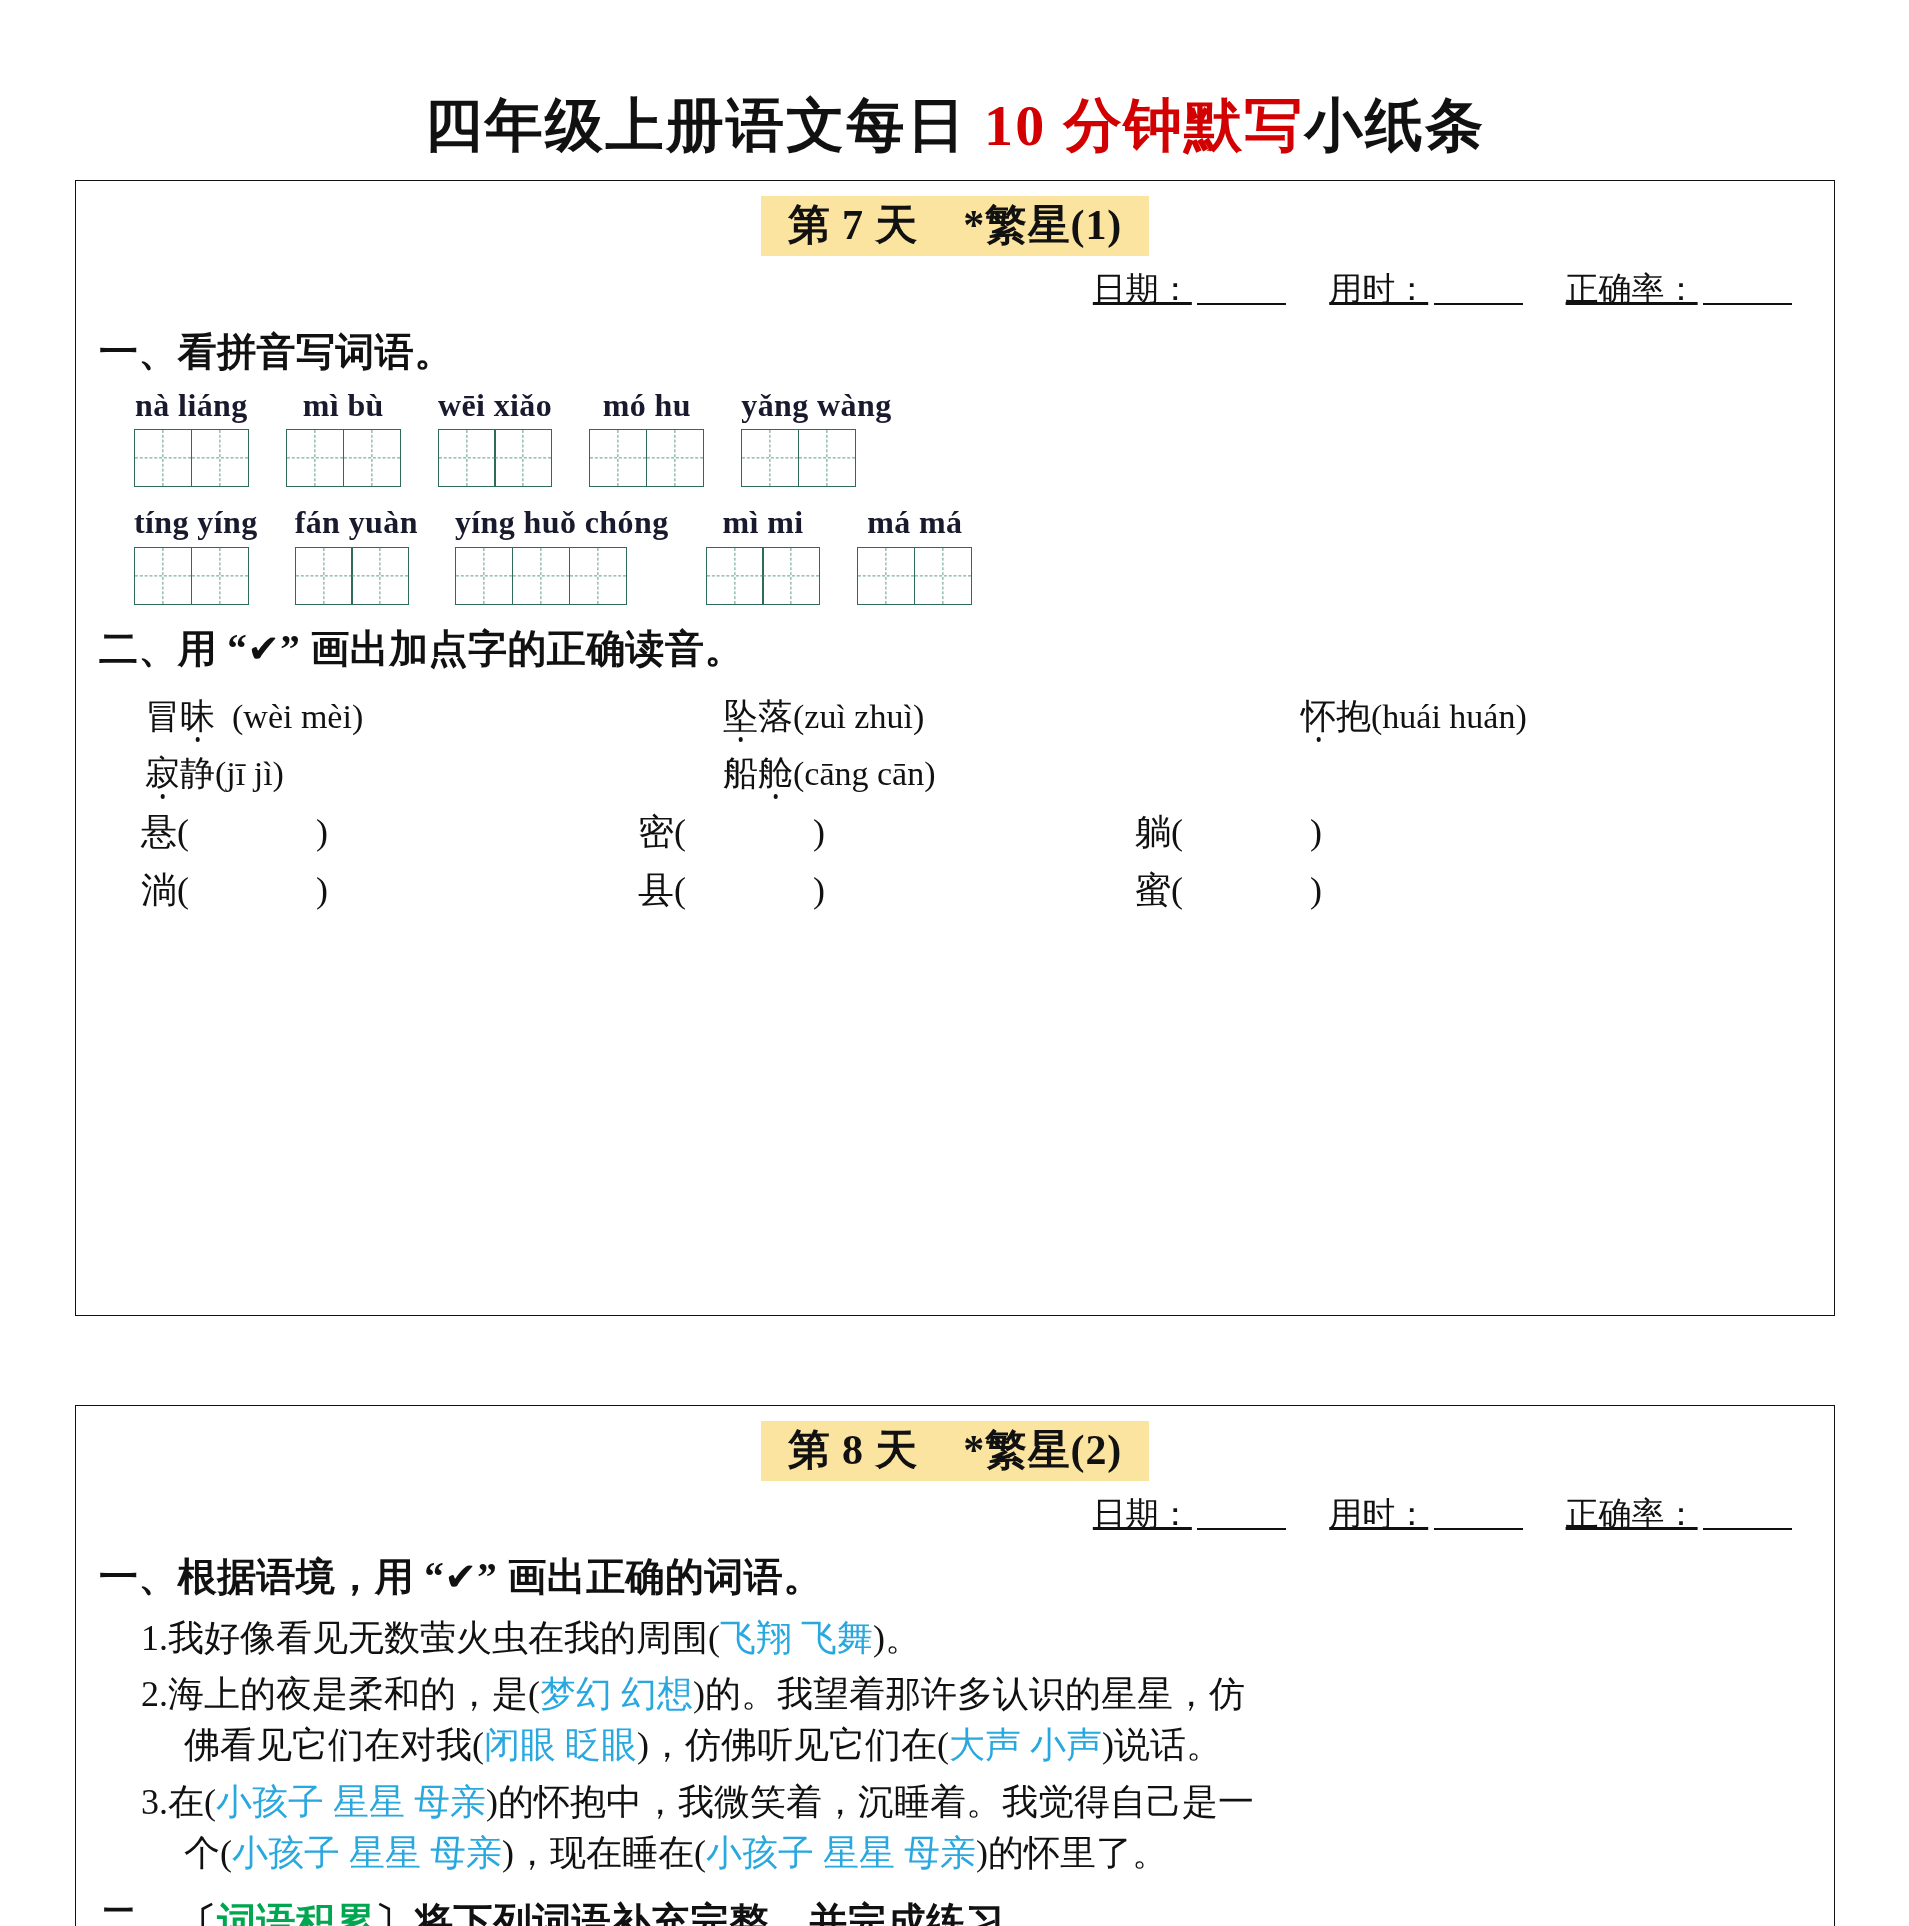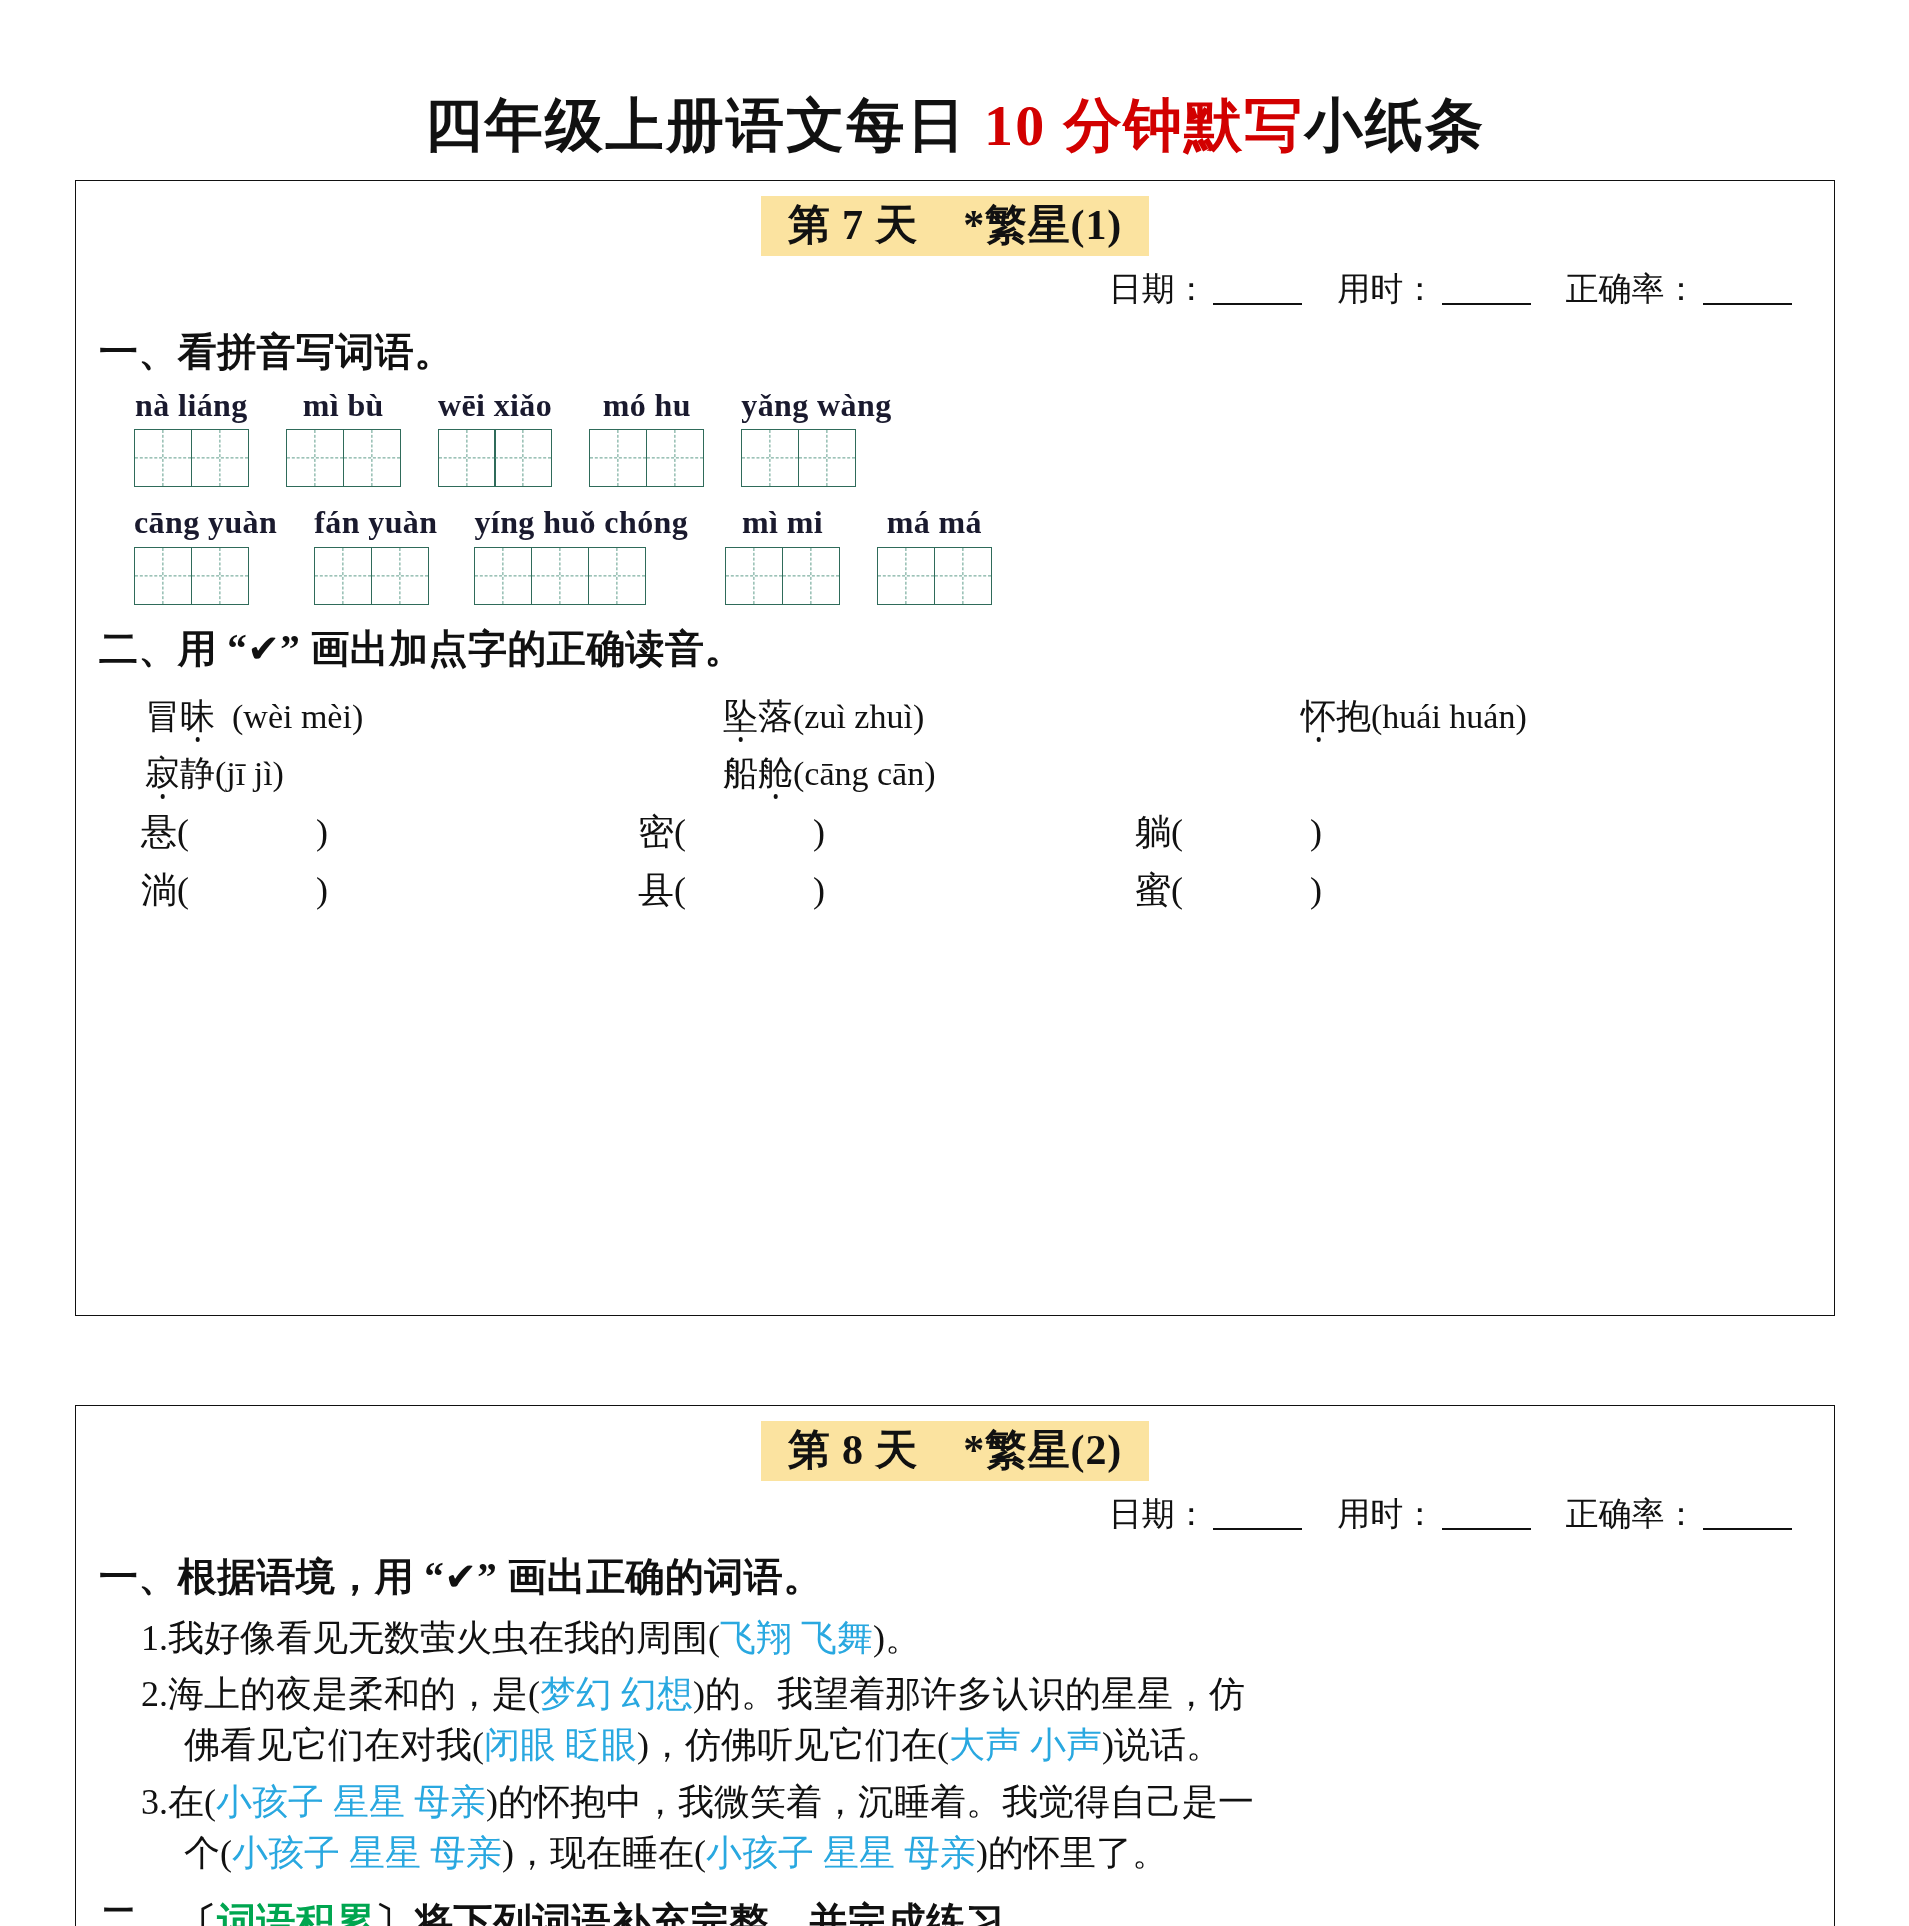--- a/index.html
+++ b/index.html
@@ -43,23 +43,24 @@
     font-weight:bold;
     font-size:42px;
     letter-spacing:0.8px;
     padding:5.4px 27px 7px 27px;
     white-space:pre;
     line-height:1.12;
   }
 
   .meta-row{
     display:flex;justify-content:flex-end;align-items:flex-end;
-    gap:0px;
+    gap:8px;
     padding:10.8px 42px 0 0;
     font-size:33px;
+    text-decoration:underline;
   }
   .meta-item{display:flex;align-items:flex-end;white-space:nowrap;margin-left:35px;}
   .meta-label{font-size:33px;}
   .meta-blank{
     display:inline-block;width:89px;border-bottom:2.7px solid #111;
     margin-left:5.4px;margin-bottom:6.2px;height:1.5px;
   }
 
   
   .sec-head{
@@ -197,21 +198,21 @@
           <div class="gcell">
             <div class="pinyin">yǎng wàng</div>
             <div class="boxes">
               <div class="tzg"></div>
               <div class="tzg"></div>
             </div>
           </div>
         </div>
       <div class="grid-row" id="d7-grid-row2" style="margin-top:17px;">
           <div class="gcell">
-            <div class="pinyin">cāng yuàn</div>
+            <div class="pinyin">tíng yíng</div>
             <div class="boxes">
               <div class="tzg"></div>
               <div class="tzg"></div>
             </div>
           </div>
           <div class="gcell">
             <div class="pinyin">fán  yuàn</div>
             <div class="boxes">
               <div class="tzg"></div>
               <div class="tzg"></div>

